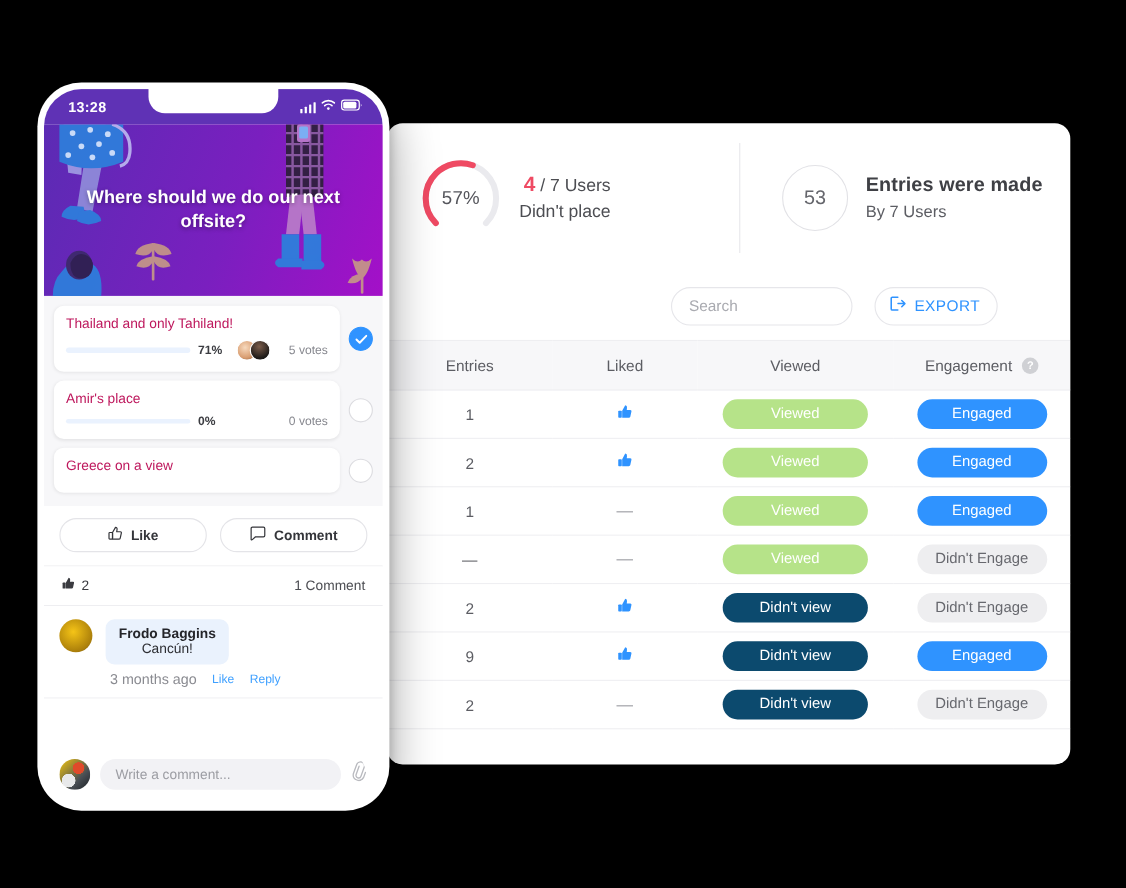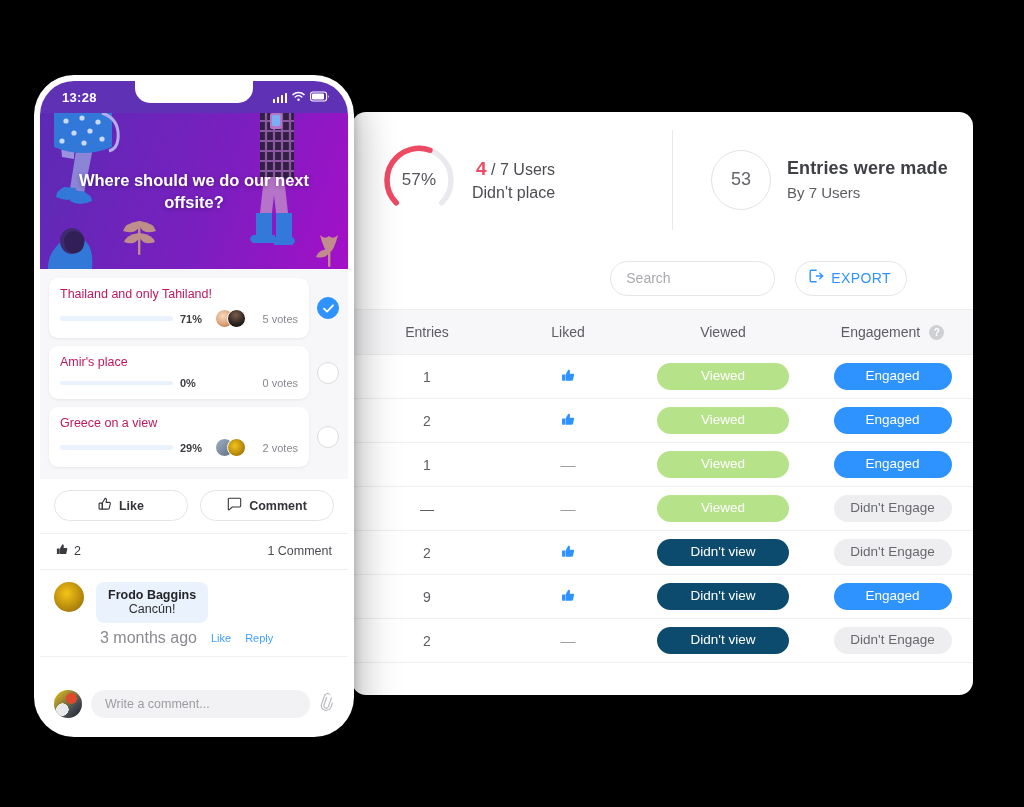--- a/index.html
+++ b/index.html
@@ -288,21 +288,21 @@
     background: radial-gradient(circle at 42% 38%, #f5c417, #a97d0a 72%, #241c06);
   }
   .bubble {
     background: #eaf2fd; border-radius: 8px;
     padding: 6px 12px 7px;
     display: inline-block;
   }
   .c-name { font-size: 12.5px; font-weight: bold; color: #24252a; }
   .c-text { font-size: 12.5px; color: #2d2e33; text-align: center; }
   .c-meta { display: flex; gap: 14px; padding: 6px 0 0 4px; align-items: center; }
-  .c-time { font-size: 16px; color: #8a8b91; }
+  .c-time { font-size: 13px; color: #8a8b91; }
   .c-link { font-size: 11px; color: #3fa0ff; cursor: pointer; }
 
   .composer {
     margin-top: auto;
     display: flex; align-items: center; gap: 9px;
     padding: 11px 14px 13px;
     background: #fff;
   }
   .comp-av {
     width: 28px; height: 28px; border-radius: 50%;
@@ -584,29 +584,20 @@
                 <span class="poll-pct">0%</span>
                 <span class="poll-avatars"></span>
                 <span class="poll-votes">0 votes</span>
               </div>
             </div>
             <span class="radio"></span>
           </div>
           <div class="poll-row">
             <div class="poll-card">
               <div class="poll-label">Greece on a view</div>
-              <div class="poll-meter">
-                <span class="bar-track"><span class="bar-fill" style="width:29%"></span></span>
-                <span class="poll-pct">29%</span>
-                <span class="poll-avatars">
-                  <span class="av b1"></span>
-                  <span class="av b2"></span>
-                </span>
-                <span class="poll-votes">2 votes</span>
-              </div>
             </div>
             <span class="radio"></span>
           </div>
         </div>
 
       <div class="actions">
         <div class="act-btn">
           <span>
             <svg width="14" height="14" viewBox="0 0 14 14" aria-hidden="true">
               <path d="M4.3 6.1 L7 1.4 q1.8 .2 1.4 2.1 L8.1 5.4 h3.2 q1.3 0 1 1.3 l-1 4.4 q-.2 1 -1.3 1 H4.3 z" fill="none" stroke="#34353a" stroke-width="1.1" stroke-linejoin="round"></path>

